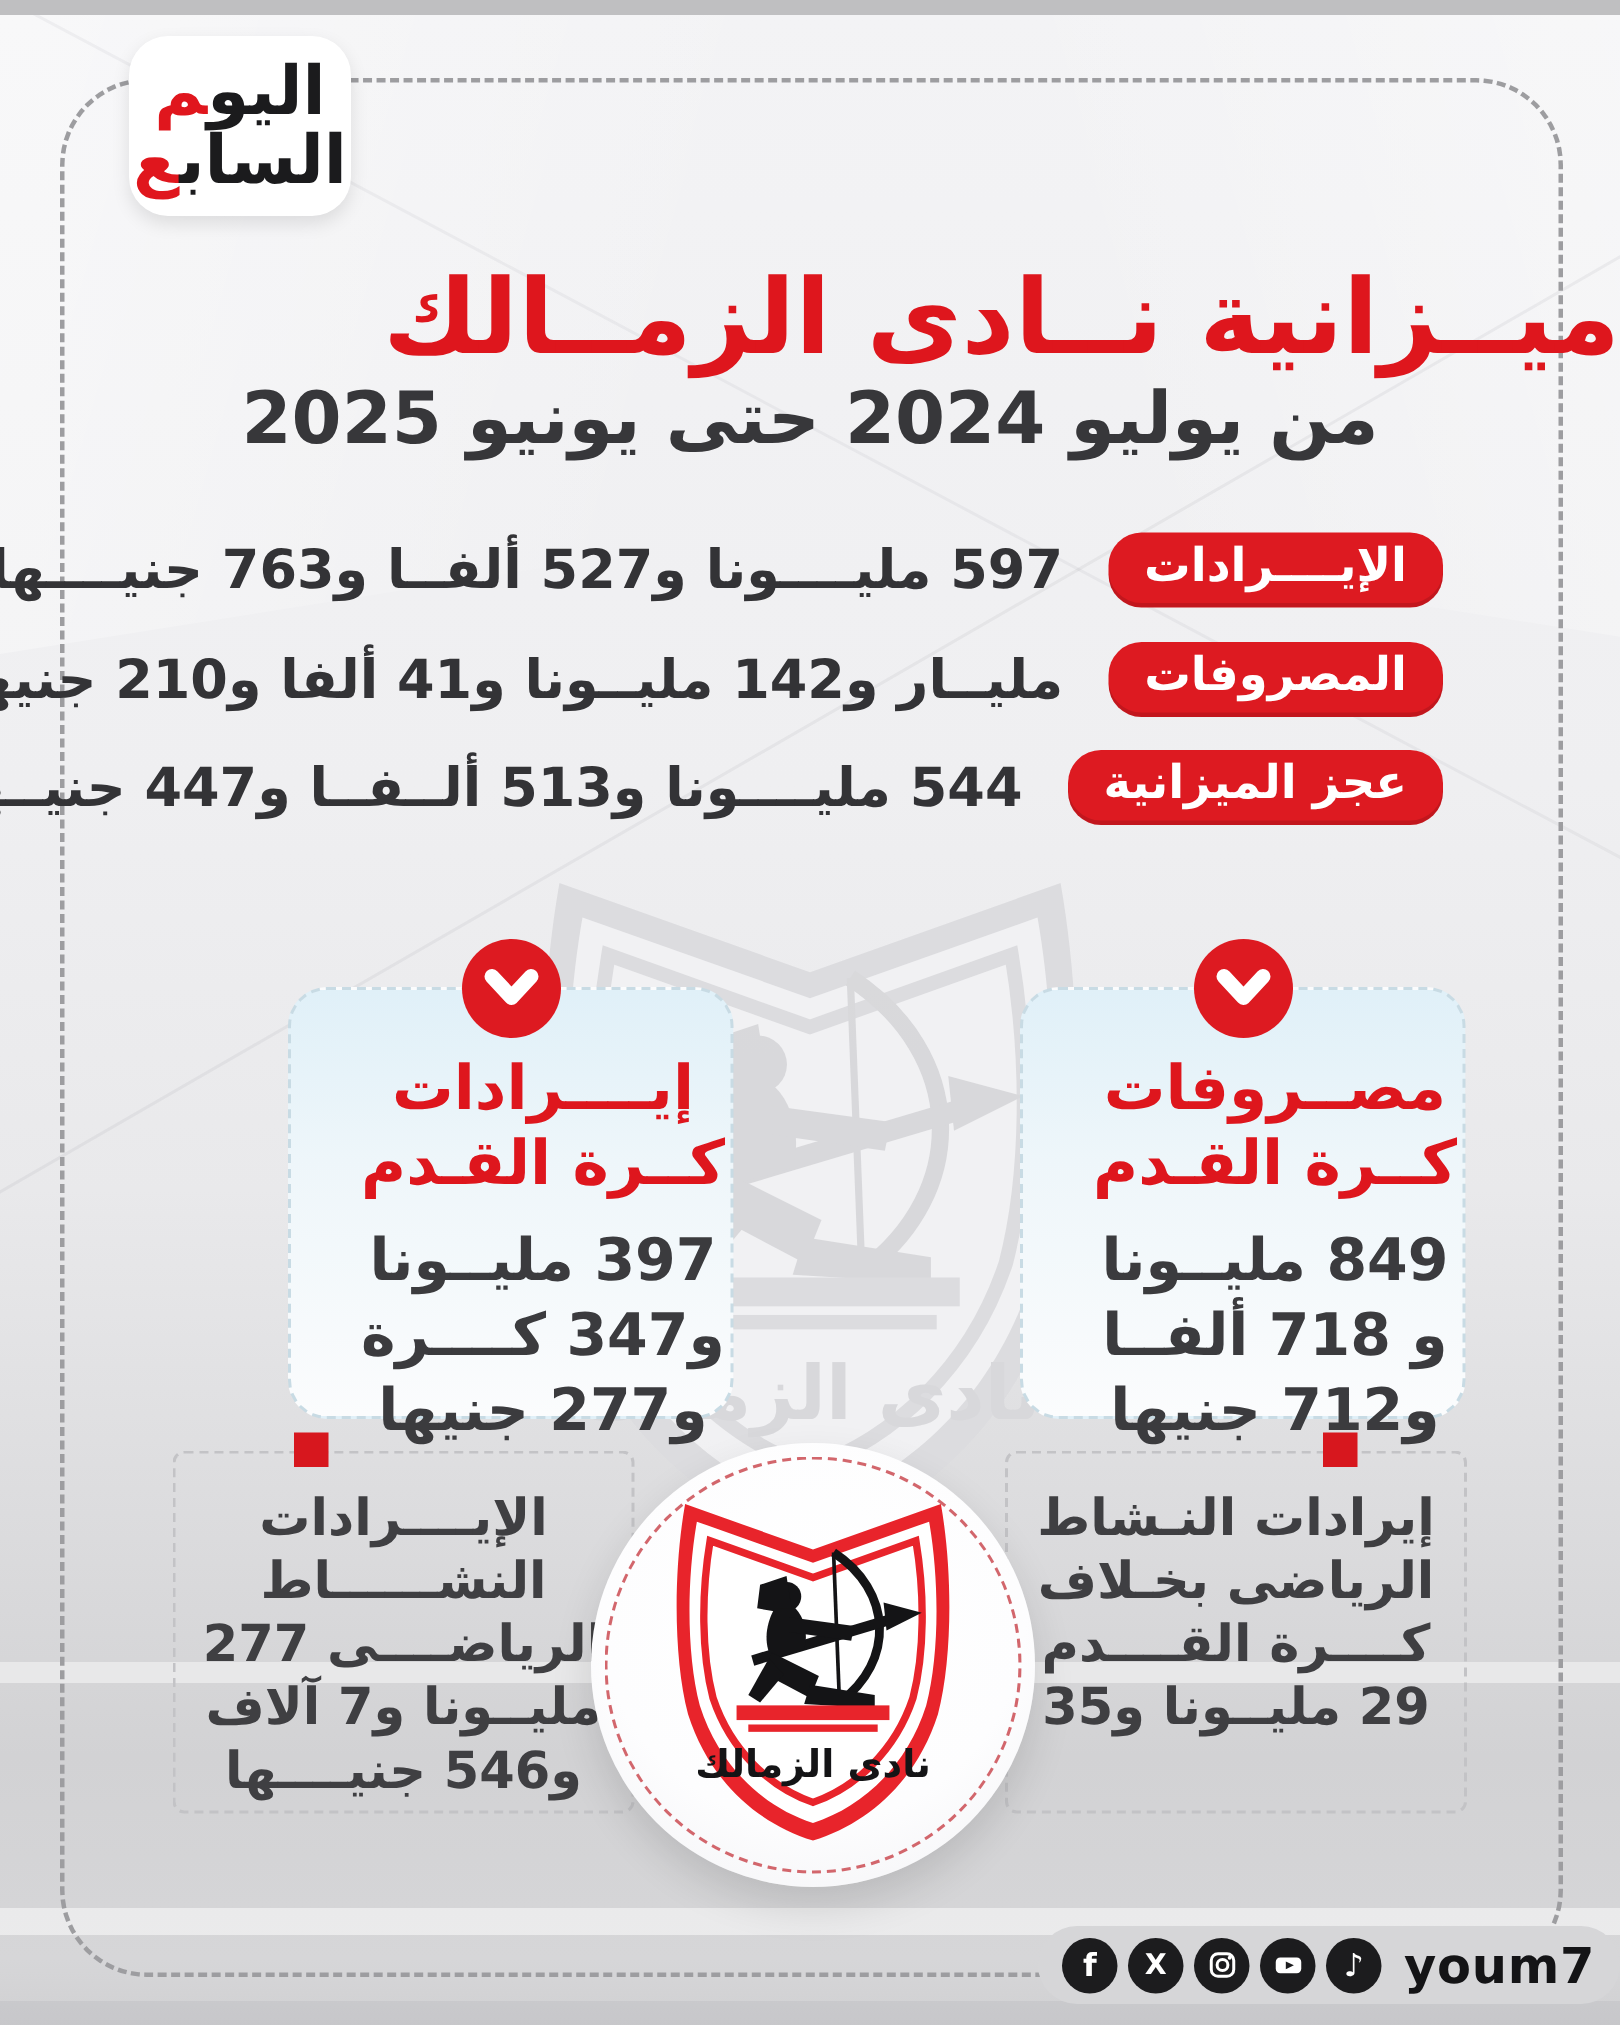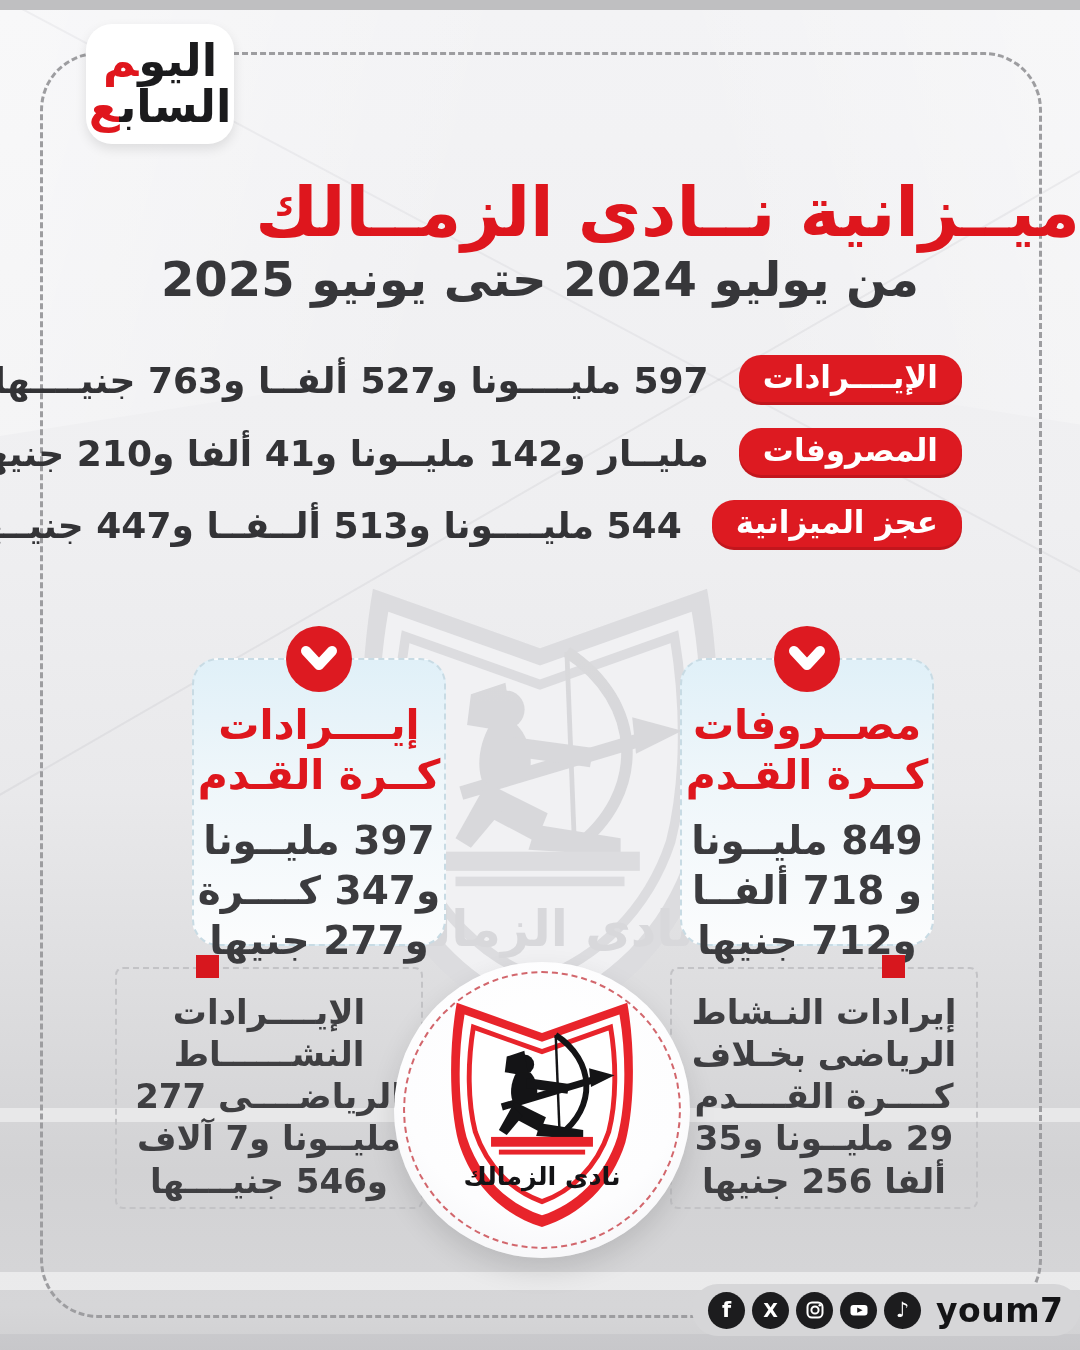--- a/index.html
+++ b/index.html
@@ -49,21 +49,21 @@
     background:#dd1a21;color:#fff;font-size:31px;font-weight:bold;
     padding:4px 24px 10px;border-radius:22px;white-space:nowrap;flex:0 0 auto;
     box-shadow:inset 0 -3px 0 rgba(0,0,0,.12);
   }
   .rvalue{font-size:36px;font-weight:bold;color:#333336;margin-right:30px;white-space:nowrap;}
 
   
   .card{
     position:absolute;top:648px;width:250px;height:284px;border-radius:26px;
     background:linear-gradient(180deg,#e0f0f8 0%,#eef6fa 40%,#fbfcfd 100%);
-    border:2px dashed #c8dbe4;text-align:center;direction:rtl;z-index:4;
+    border:2px dashed #c8dbe4;text-align:center;direction:rtl;z-index:4;padding-left:43px;
   }
   .card.cleft{left:192px;} .card.cright{left:680px;}
   .chev{
     position:absolute;top:-34px;left:50%;transform:translateX(-50%);
     width:66px;height:66px;border-radius:50%;background:#dd1a21;
     display:flex;align-items:center;justify-content:center;
   }
   .card-title{margin:40px 0 0;font-size:41px;font-weight:bold;color:#de161d;line-height:1.22;}
   .card-title span{display:block;}
   .card-value{margin-top:16px;font-size:39px;font-weight:bold;color:#3b3b3e;line-height:1.28;}
@@ -218,21 +218,20 @@
     <span class="note-line">النشــــــاط</span>
     <span class="note-line">الرياضــــى 277</span>
     <span class="note-line">مليــونا و7 آلاف</span>
     <span class="note-line">و546 جنيــــها</span>
   </div>
   <div class="note nright">
     <span class="note-line">إيرادات النـشاط</span>
     <span class="note-line">الرياضى بخـلاف</span>
     <span class="note-line">كــــرة القــــدم</span>
     <span class="note-line">29 مليــونا و35</span>
-    <span class="note-line">ألفا 256 جنيها</span>
   </div>
   <div class="sq sleft"></div>
   <div class="sq sright"></div>
 
   <div class="crest-circle">
     <div class="crest-ring"></div>
     <svg class="crest-main crest-colored" viewBox="0 0 200 250">
       <use href="#crest-sym"></use>
     </svg>
   </div>

